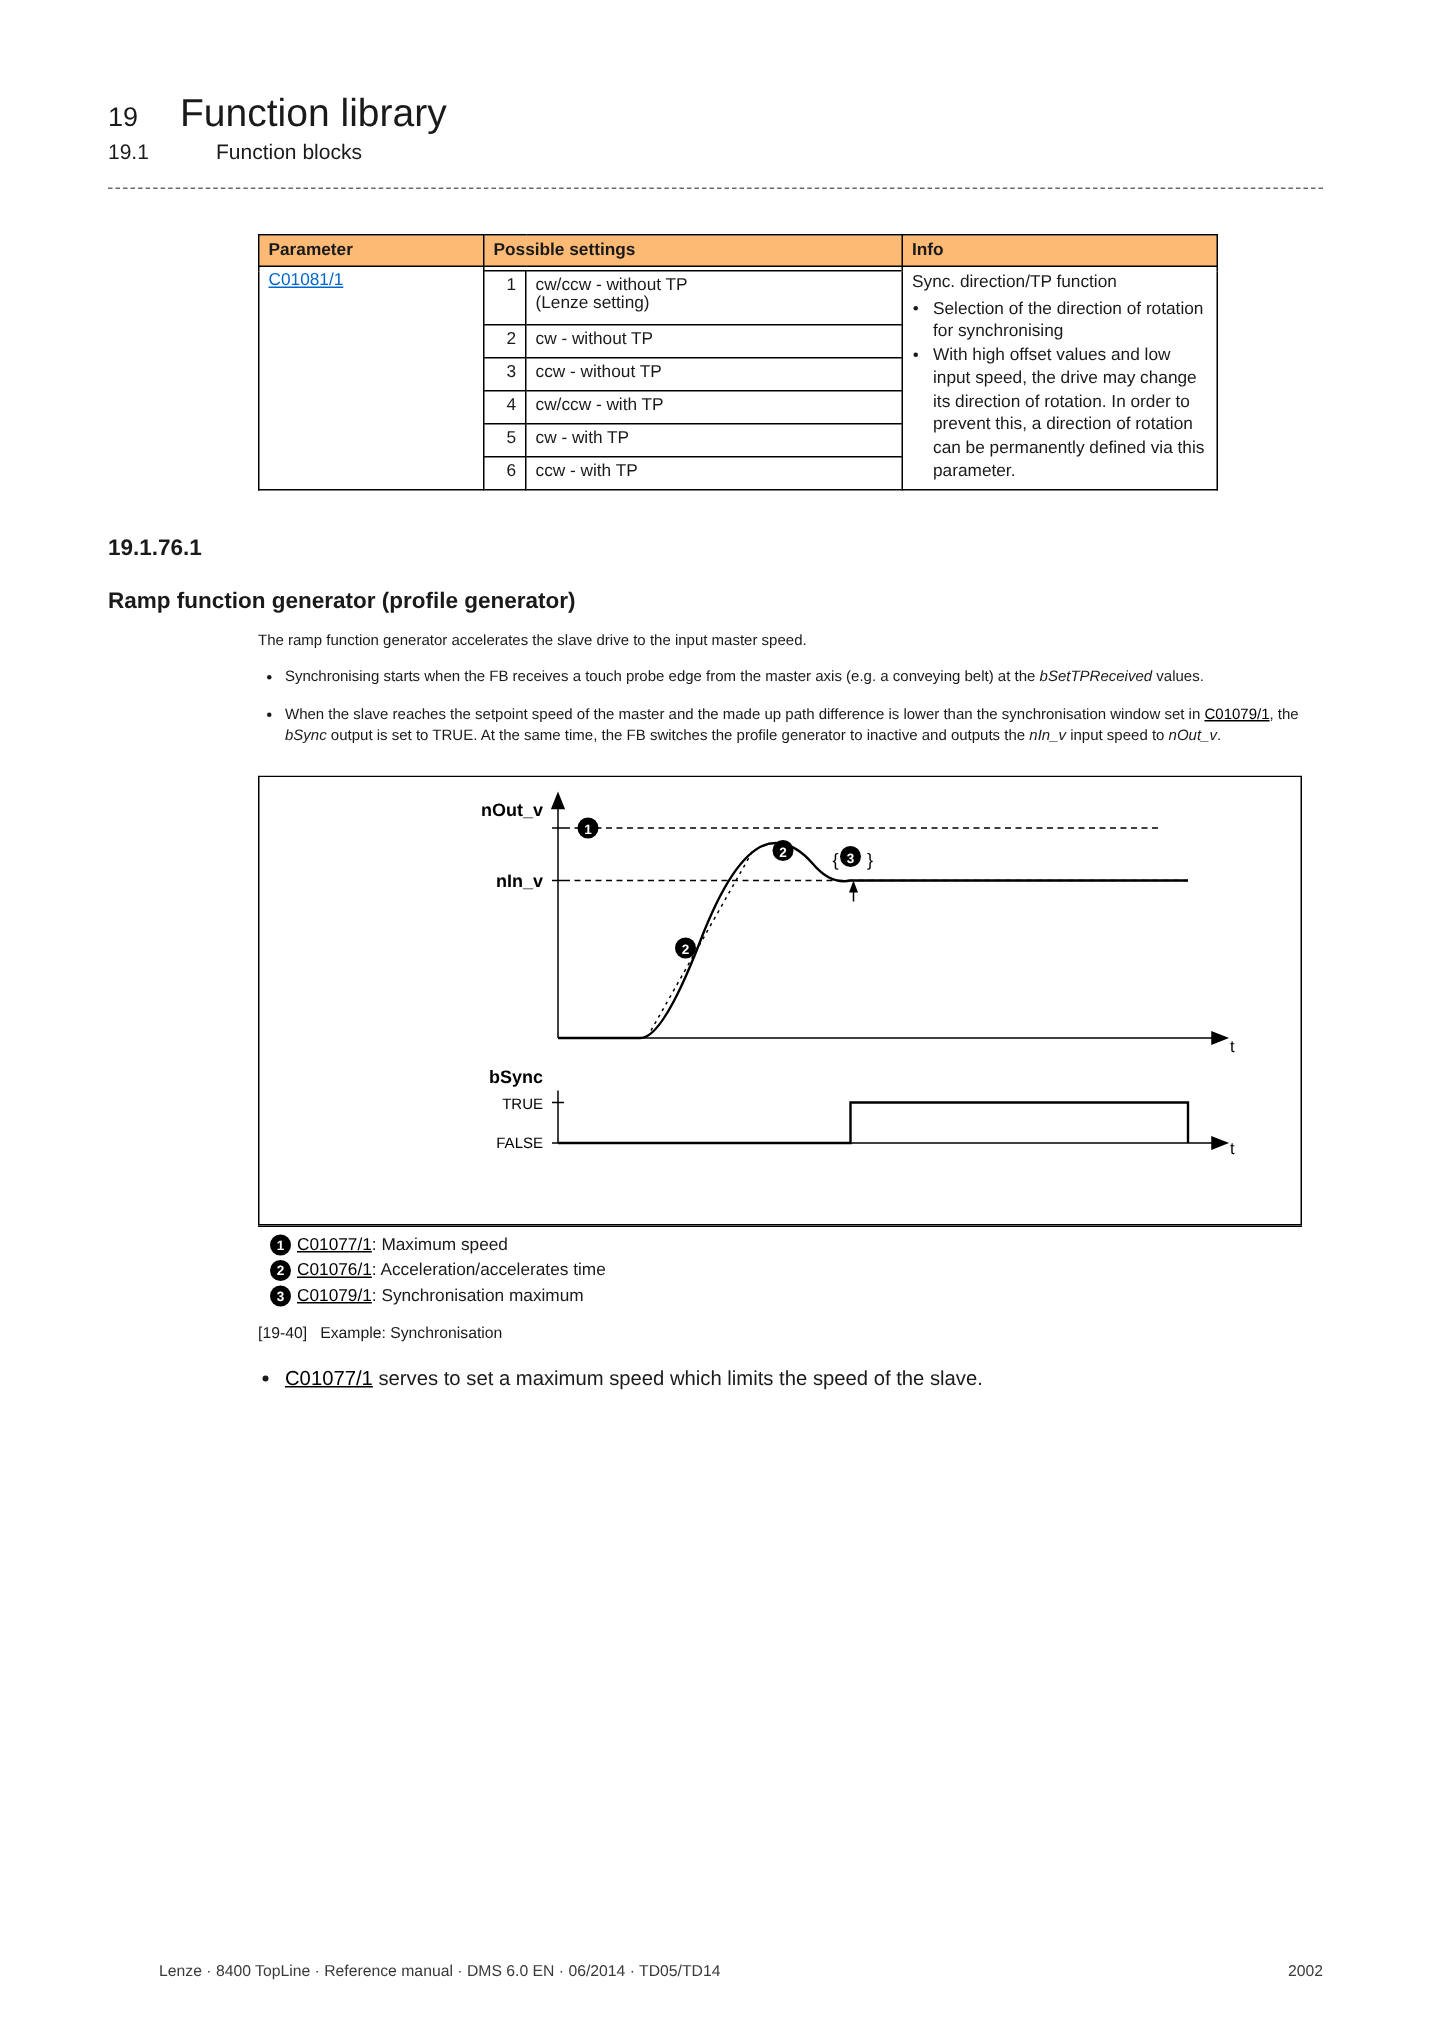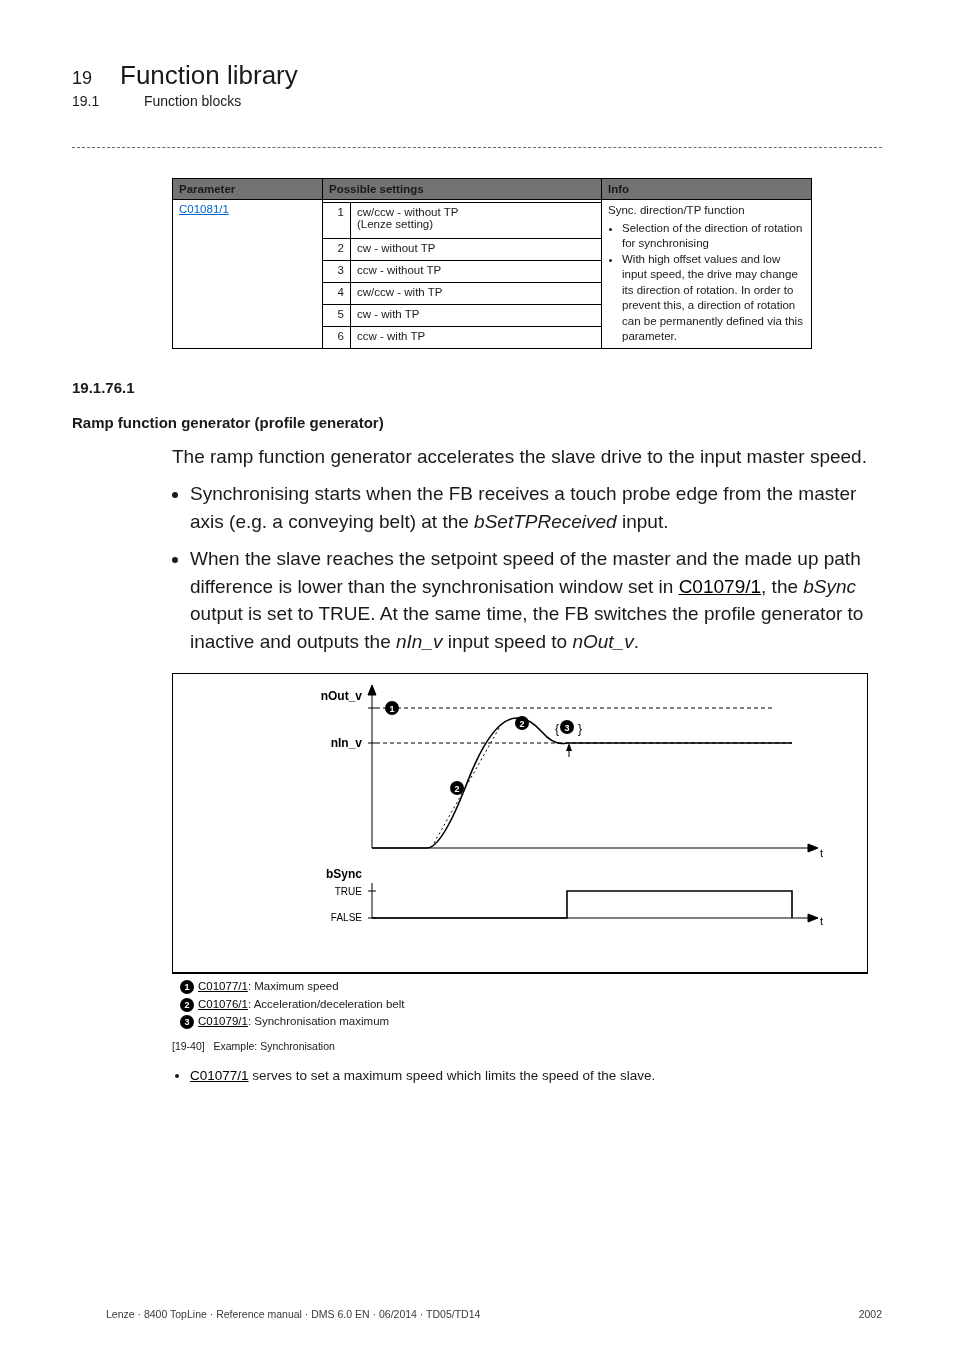--- a/index.html
+++ b/index.html
@@ -22,38 +22,38 @@
         gap: 28px;
         margin-bottom: 2px;
     }
     .hdr .num { font-size: 18px; font-weight: 400; }
     .hdr .title { font-size: 26px; font-weight: 400; }
     .subhdr {
         display: flex;
         align-items: baseline;
         gap: 28px;
         font-size: 14px;
-        margin-bottom: 38px;
+        margin-bottom: 16px;
     }
     .subhdr .num { width: 44px; }
     .dashline {
         border: none;
         border-top: 1.5px dashed #6b6b6b;
         margin: 0 0 30px 0;
     }
 
     .param-table {
         width: 640px;
         margin-left: 100px;
         border-collapse: collapse;
         font-size: 11.5px;
         table-layout: fixed;
     }
     .param-table th {
-        background: #737373;
+        background: #fdba74;
         text-align: left;
         padding: 4px 6px;
         border: 1px solid #000;
         font-weight: 700;
     }
     .param-table td {
         border: 1px solid #000;
         padding: 3px 6px;
         vertical-align: top;
     }
@@ -64,21 +64,21 @@
     .sec-heading {
         display: flex;
         gap: 18px;
         font-size: 15px;
         font-weight: 700;
         margin: 30px 0 12px 0;
         flex-direction: column;
     }
 
     .body-text {
-        font-size: 19px;
+        font-size: 10px;
         line-height: 1.45;
         margin-left: 100px;
     }
     .body-text p { margin: 0 0 10px 0; }
     .bullet-list { margin: 6px 0 0 0; padding-left: 18px; }
     .bullet-list li { margin-bottom: 10px; }
     .italic { font-style: italic; }
     .link { color: #000000; text-decoration: underline; }
 
     
@@ -203,21 +203,21 @@
 
   <div class="sec-heading">
     <span>19.1.76.1</span>
     <span>Ramp function generator (profile generator)</span>
   </div>
 
   <div class="body-text">
     <p>The ramp function generator accelerates the slave drive to the input master speed.</p>
     <ul class="bullet-list">
       <li>
-        <span>Synchronising starts when the FB receives a touch probe edge from the master axis (e.g. a conveying belt) at the </span><span class="italic">bSetTPReceived</span><span> input.</span>
+        <span>Synchronising starts when the FB receives a touch probe edge from the master axis (e.g. a conveying belt) at the </span><span class="italic">bSetTPReceived</span><span> values.</span>
       </li>
       <li>
         <span>When the slave reaches the setpoint speed of the master and the made up path difference is lower than the synchronisation window set in </span><span class="link">C01079/1</span><span>, the </span><span class="italic">bSync</span><span> output is set to TRUE. At the same time, the FB switches the profile generator to inactive and outputs the </span><span class="italic">nIn_v</span><span> input speed to </span><span class="italic">nOut_v</span><span>.</span>
       </li>
     </ul>
   </div>
 
   <div class="figure-box">
     <svg class="figure-svg" width="696" height="300" viewBox="0 0 696 300">
 
@@ -282,21 +282,21 @@
         <line x1="196" y1="245" x2="204" y2="245"></line>
       </g>
 
       <path d="M200,245 L395,245 L395,218 L620,218 L620,245" fill="none" stroke="#000" stroke-width="1.6"></path>
       <text x="190" y="222" text-anchor="end" font-size="10">TRUE</text>
       <text x="190" y="248" text-anchor="end" font-size="10">FALSE</text>
       <text x="648" y="252" font-size="11">t</text>
     </svg>
     <div class="legend-box">
       <div><span class="circled">1</span><span class="link">C01077/1</span><span>: Maximum speed</span></div>
-      <div><span class="circled">2</span><span class="link">C01076/1</span><span>: Acceleration/deceleration belt</span></div>
+      <div><span class="circled">2</span><span class="link">C01076/1</span><span>: Acceleration/accelerates time</span></div>
       <div><span class="circled">3</span><span class="link">C01079/1</span><span>: Synchronisation maximum</span></div>
     </div>
   </div>
 
   <div class="fig-caption">
     <span>[19-40]</span>
     &nbsp;
     <span>Example: Synchronisation</span>
   </div>
 

